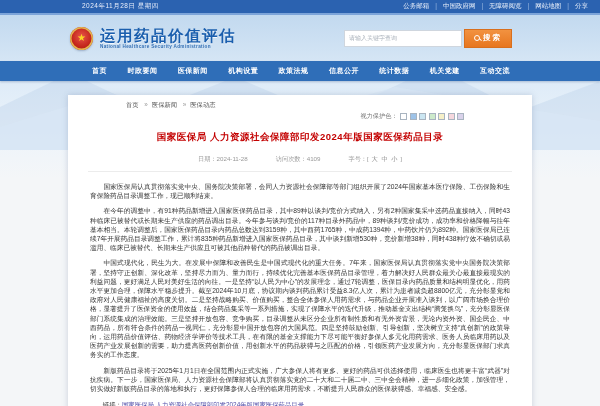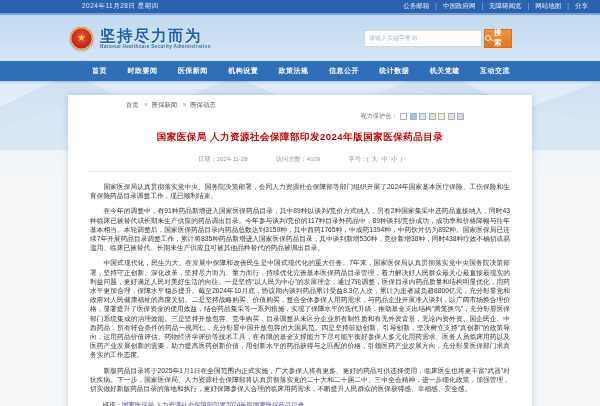--- a/index.html
+++ b/index.html
@@ -28,21 +28,21 @@
             box-shadow:inset 0 0 0 1.5px #e3b44f, 0 1px 2px rgba(60,80,120,.35);
             display:flex; align-items:center; justify-content:center; color:#f9d423; font-size:10px; line-height:1; }
   .logo-text { margin-left:7px; }
   .site-name { font-size:15.5px; font-weight:bold; color:#1b5fae; letter-spacing:1.5px; line-height:17px;
                text-shadow:0 1px 0 rgba(255,255,255,.8); }
   .site-name-en { font-size:4.6px; color:#3570b4; font-weight:bold; letter-spacing:.35px; }
   .searchbox { margin-left:auto; display:flex; align-items:center; }
   .search-input { width:118px; height:17px; border:1px solid #cfd6de; background:#fff; font-size:6px;
                   color:#333; padding:0 4px; outline:none; }
   .search-input::placeholder { color:#aab2bb; }
-  .search-btn { height:19px; width:28px; margin-left:2px; background:linear-gradient(180deg,#f29240,#e7761f);
+  .search-btn { height:19px; width:48px; margin-left:2px; background:linear-gradient(180deg,#f29240,#e7761f);
                 border:1px solid #d86f1d; color:#fff; font-size:7.5px; font-weight:bold; letter-spacing:2px;
                 display:flex; align-items:center; justify-content:center; cursor:pointer; }
   .mag-icon { position:relative; width:7px; height:7px; margin-right:2px; flex:0 0 auto; }
   .mag-icon::before { content:""; position:absolute; top:0; left:0; width:4px; height:4px;
                       border:1.2px solid #fff; border-radius:50%; }
   .mag-icon::after { content:""; position:absolute; left:4.6px; top:4.6px; width:2.6px; height:1.2px;
                      background:#fff; transform:rotate(45deg); }
 
   
   .navbar { position:relative; z-index:3; height:20px; background:#2f6eb8; box-shadow:0 1px 2px rgba(50,80,130,.3); }
@@ -93,21 +93,21 @@
 
     <svg class="hero-art" width="600" height="135" viewBox="0 0 600 135">
       <path d="M0,92 L70,58 L150,96 L235,62 L330,102 L435,52 L520,96 L600,66 L600,135 L0,135 Z" fill="#c0d4ea" opacity="0.45"></path>
       <path d="M0,112 L110,78 L250,114 L395,72 L600,106 L600,135 L0,135 Z" fill="#d9e7f5" opacity="0.7"></path>
     </svg>
 
     <div class="masthead">
       <div class="logo">
         <div class="emblem">★</div>
         <div class="logo-text">
-          <div class="site-name">坚持尽力而为</div>
+          <div class="site-name">运用药品价值评估</div>
           <div class="site-name-en">National Healthcare Security Administration</div>
         </div>
       </div>
       <div class="searchbox">
         <input class="search-input" value="" placeholder="请输入关键字查询" style="">
         <div class="search-btn">
           <span class="mag-icon"></span>
           <span>搜索</span>
         </div>
       </div>

